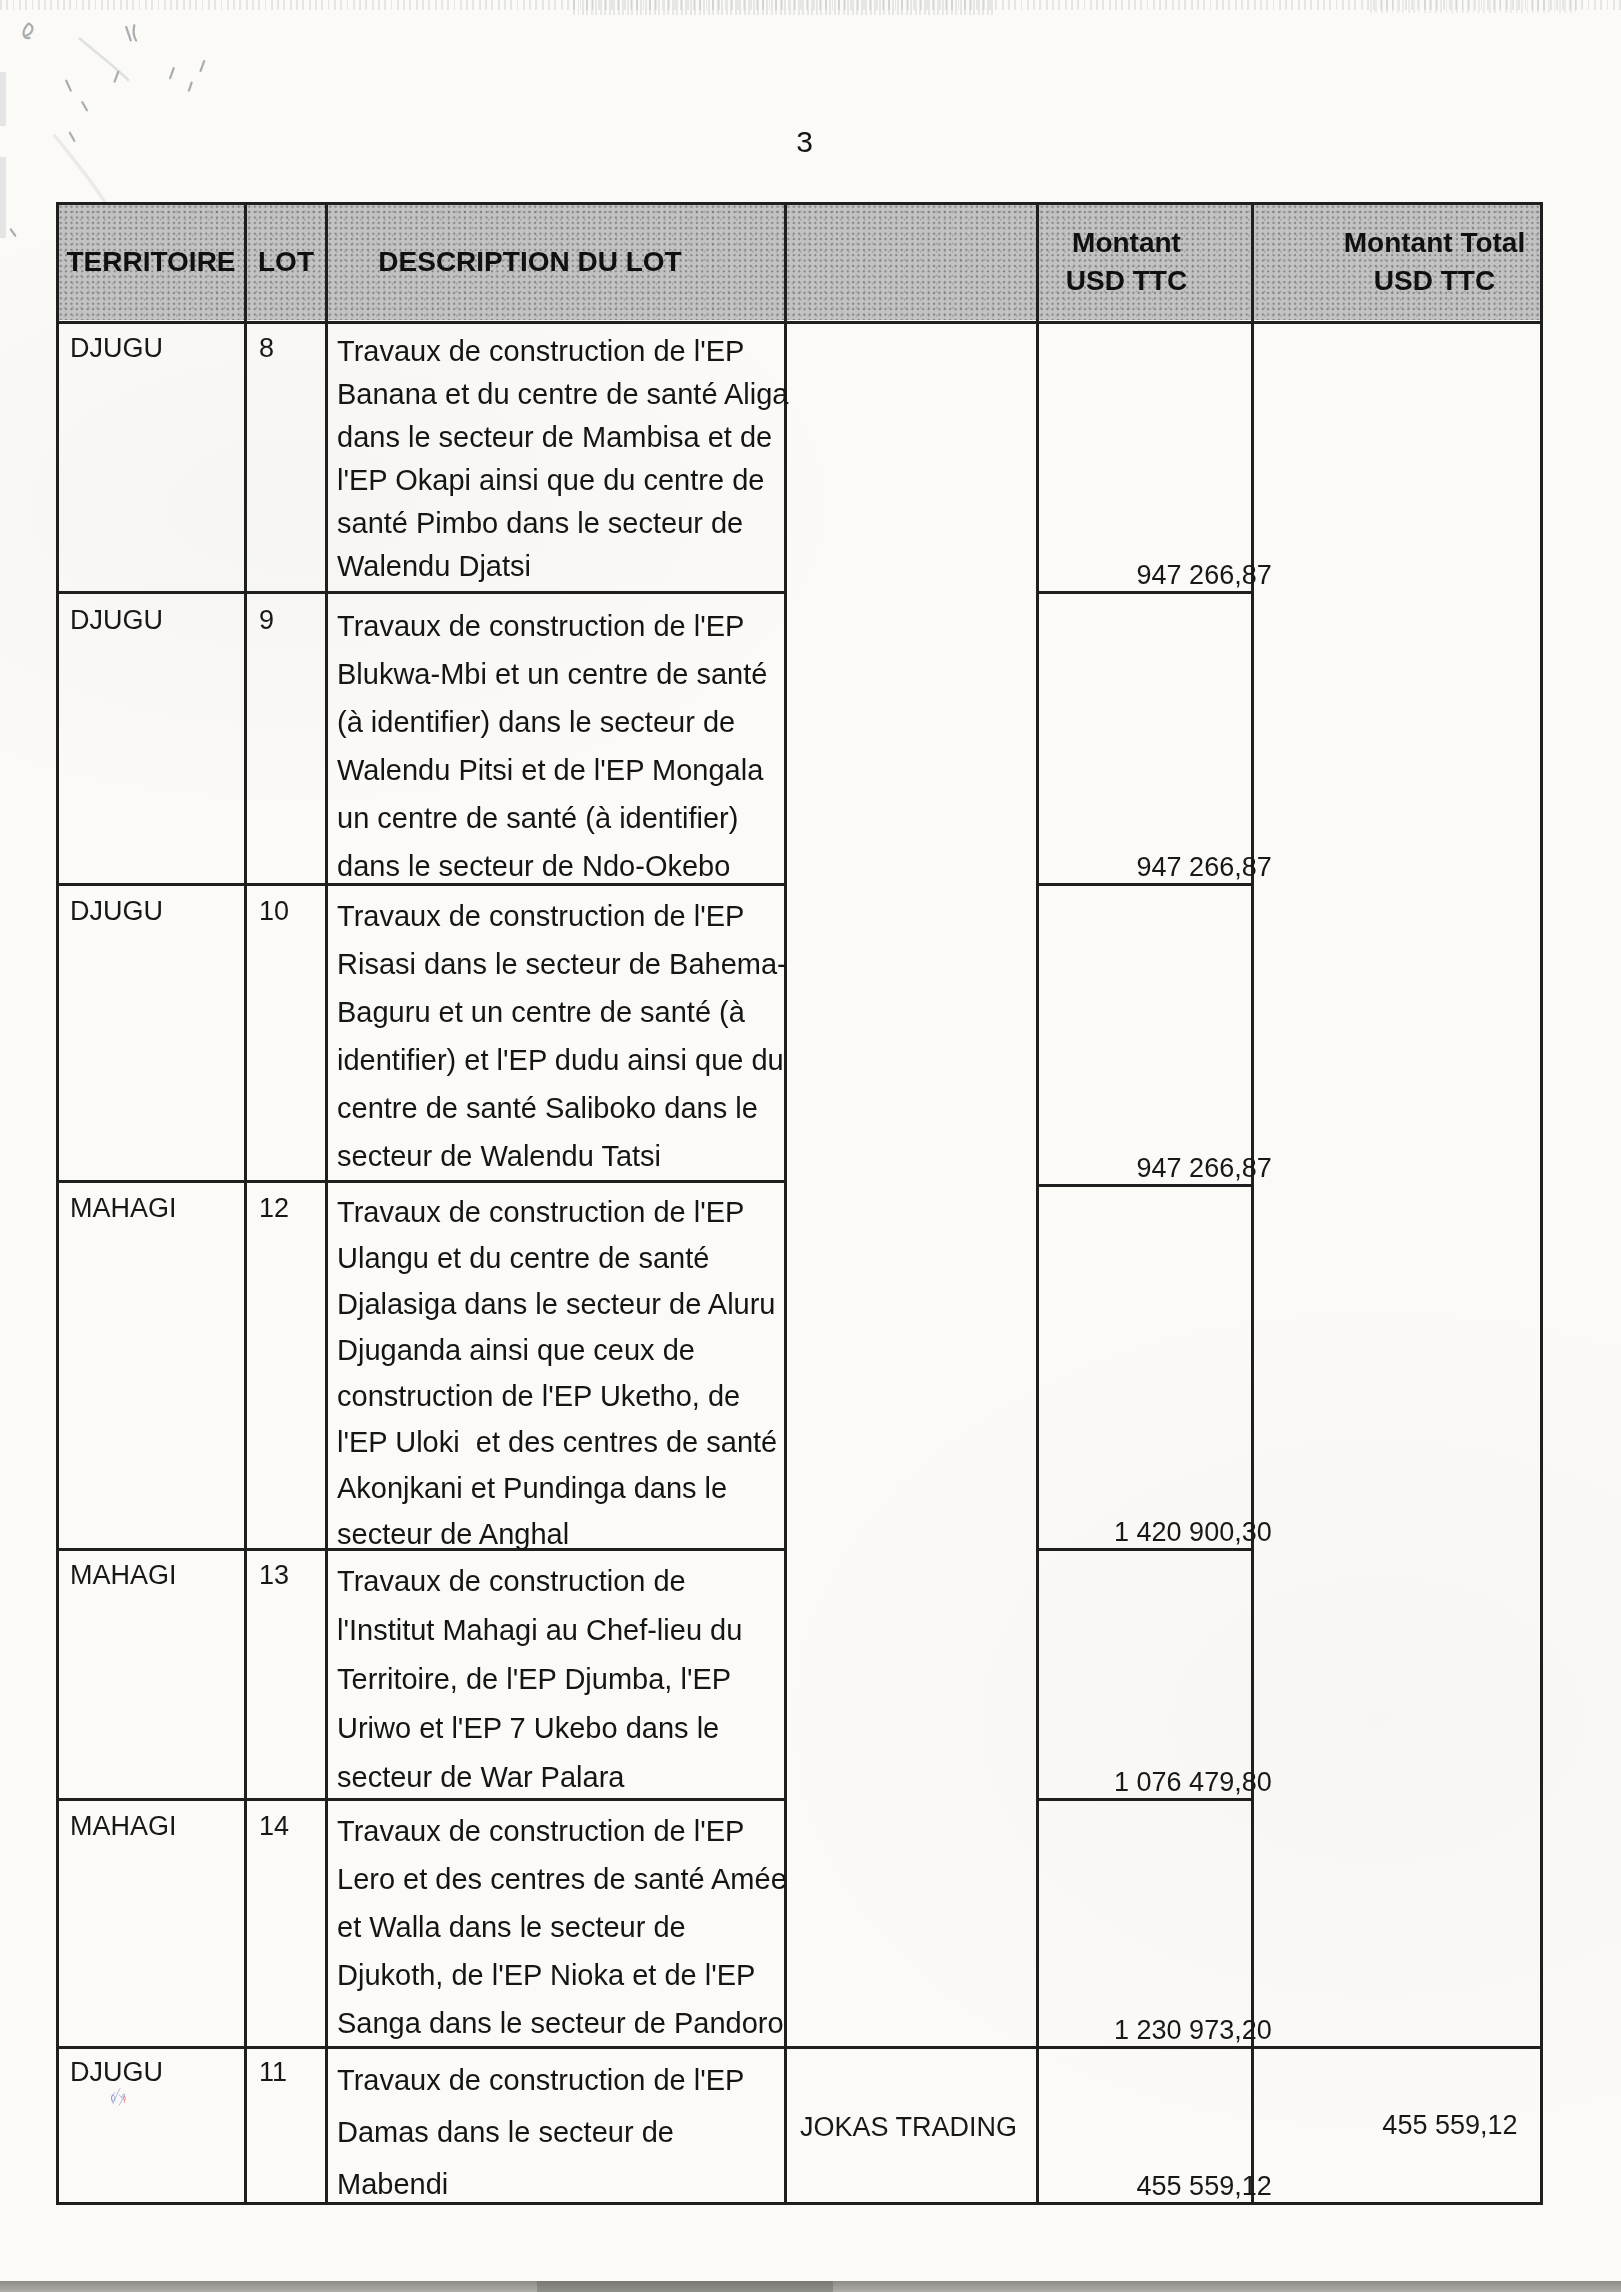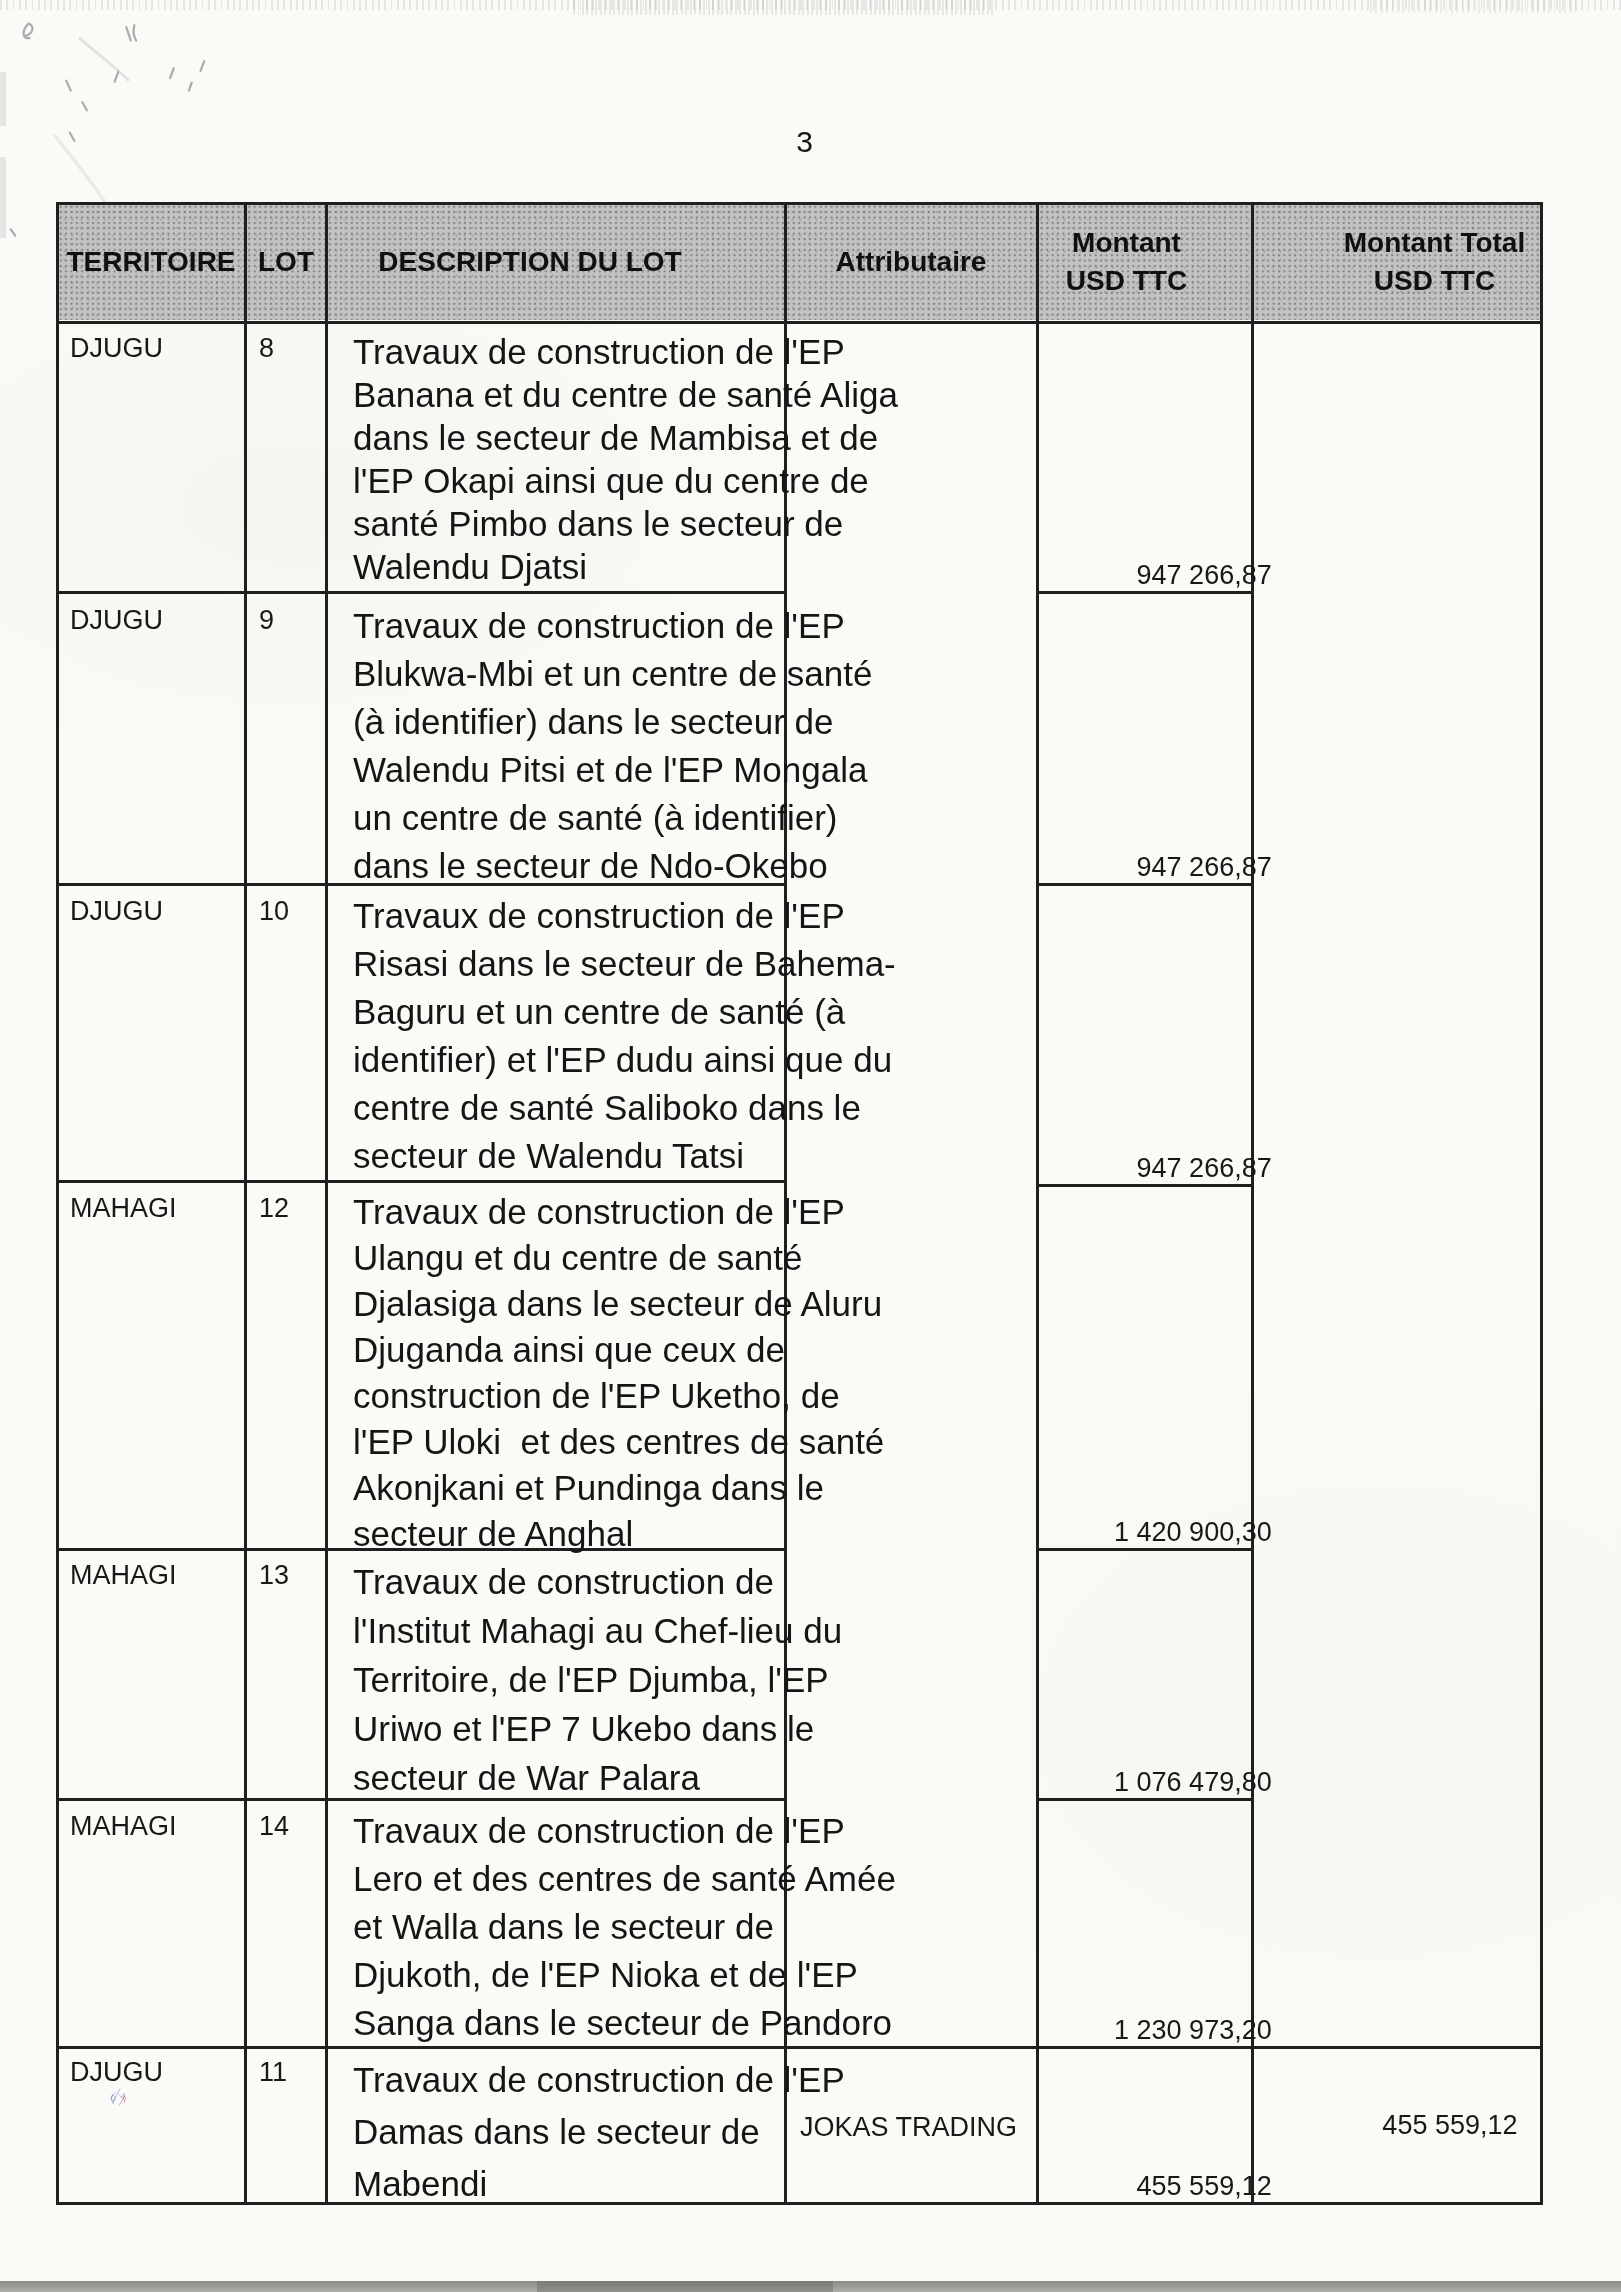--- a/index.html
+++ b/index.html
@@ -31,22 +31,22 @@
   .hcell{
     position:absolute;top:204px;height:116px;
     display:flex;align-items:center;justify-content:center;
     font-weight:bold;font-size:28px;line-height:38px;
     text-align:center;color:#101010;
   }
   .hcell .lbl{display:block;}
   .terr{position:absolute;left:70px;width:170px;font-size:27px;}
   .lot{position:absolute;left:259px;width:56px;font-size:27px;}
   .desc{
-    position:absolute;left:353px;width:452px;
-    font-size:35px;white-space:pre;color:#151515;
+    position:absolute;left:337px;width:452px;
+    font-size:29px;white-space:pre;color:#151515;
   }
   .amt{
     position:absolute;left:1076px;width:210px;
     display:flex;align-items:flex-end;justify-content:flex-end;
     font-size:27px;padding-right:0;box-sizing:border-box;
   }
   .amt .val{padding-right:14.3px;}
   .total-cell{
     position:absolute;left:1254px;width:276px;
     display:flex;align-items:center;justify-content:flex-end;
@@ -125,23 +125,20 @@
 
   <div class="hcell" style="left:58px;width:186px;">
     <span class="lbl">TERRITOIRE</span>
   </div>
   <div class="hcell" style="left:247px;width:78px;">
     <span class="lbl">LOT</span>
   </div>
   <div class="hcell" style="left:328px;width:404px;">
     <span class="lbl">DESCRIPTION DU LOT</span>
   </div>
-  <div class="hcell" style="left:786px;width:250px;">
-    <span class="lbl">Attributaire</span>
-  </div>
   <div class="hcell" style="left:1039px;width:175px;">
     <span class="lbl" style="width:190px;">Montant USD TTC</span>
   </div>
   <div class="hcell" style="left:1291px;width:287px;">
     <span class="lbl" style="width:224px;">Montant Total USD TTC</span>
   </div>
 
   <div class="vline" style="left:56px;top:202px;height:2003px;"></div>
   <div class="vline" style="left:244px;top:202px;height:2003px;"></div>
   <div class="vline" style="left:325px;top:202px;height:2003px;"></div>

